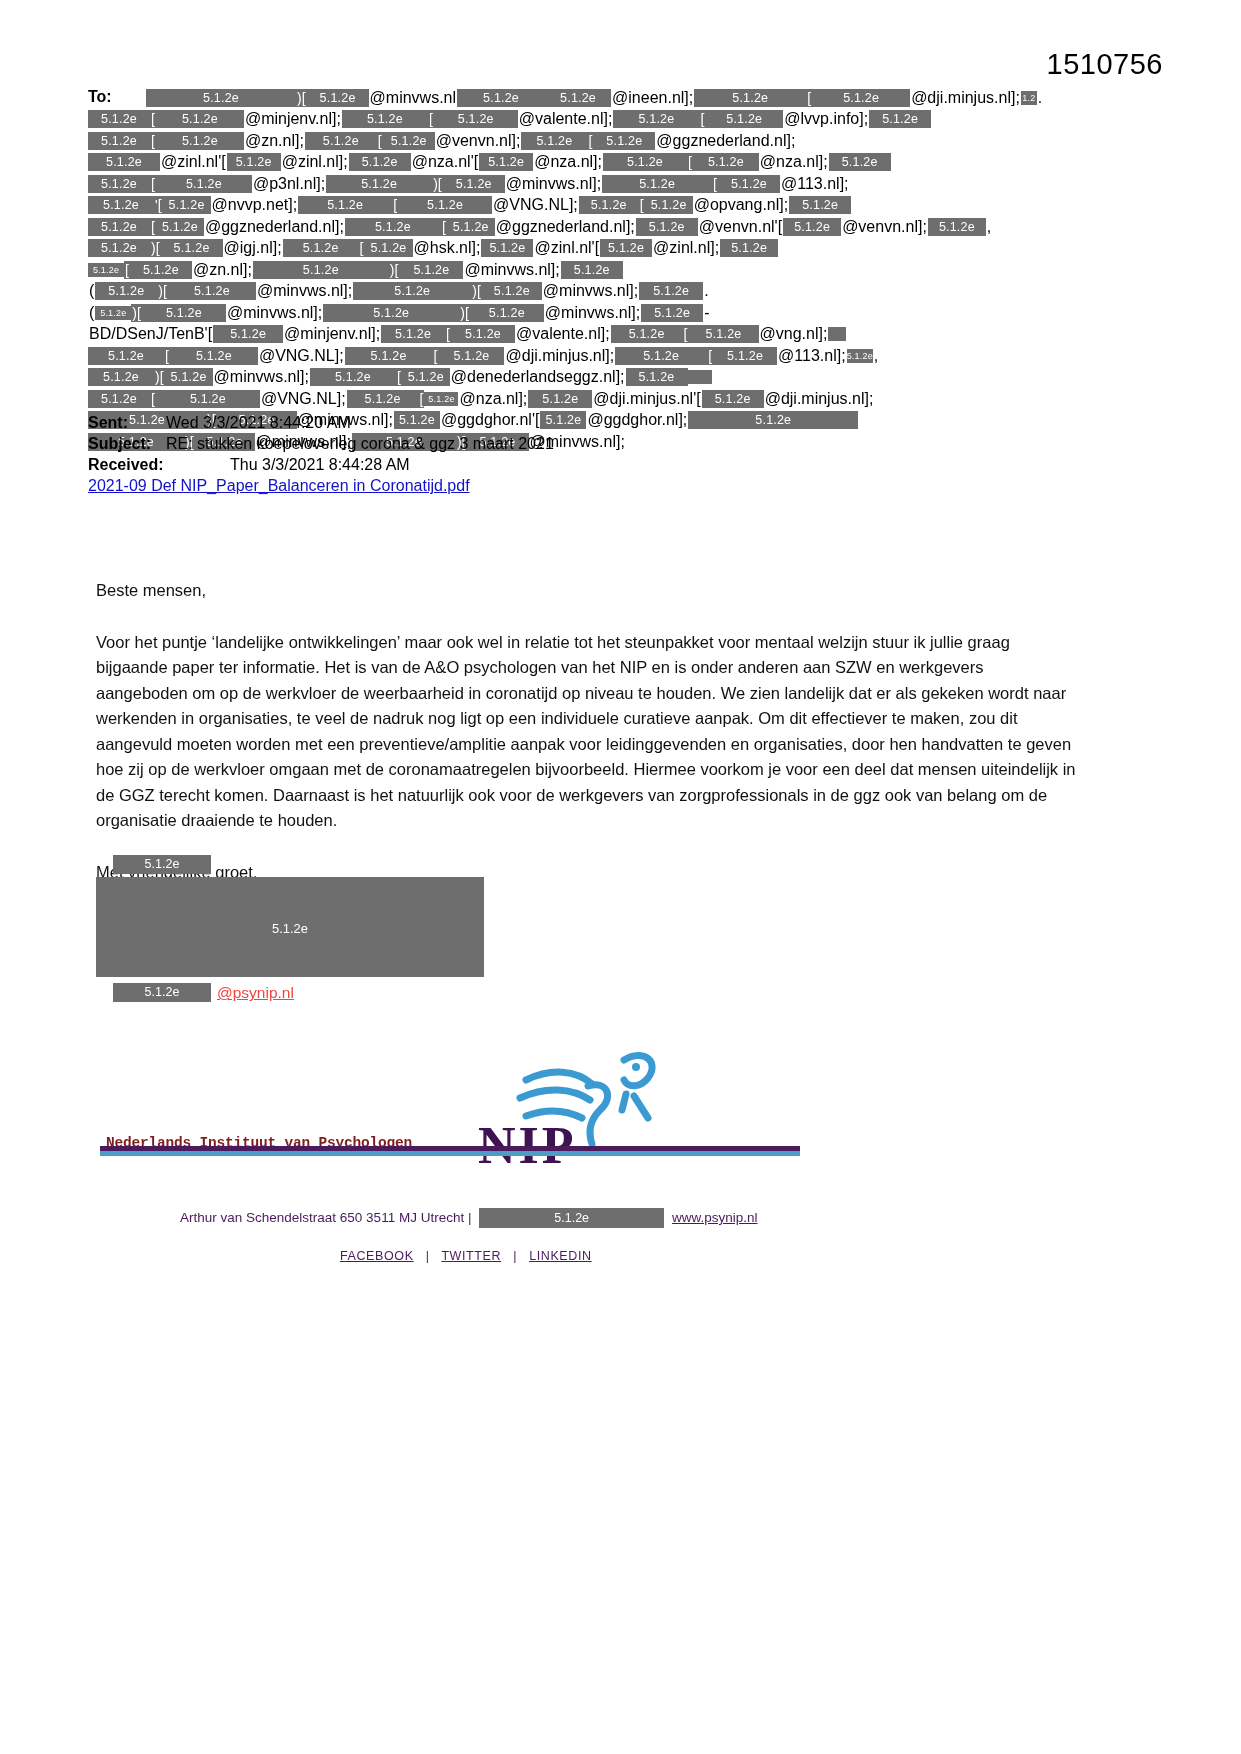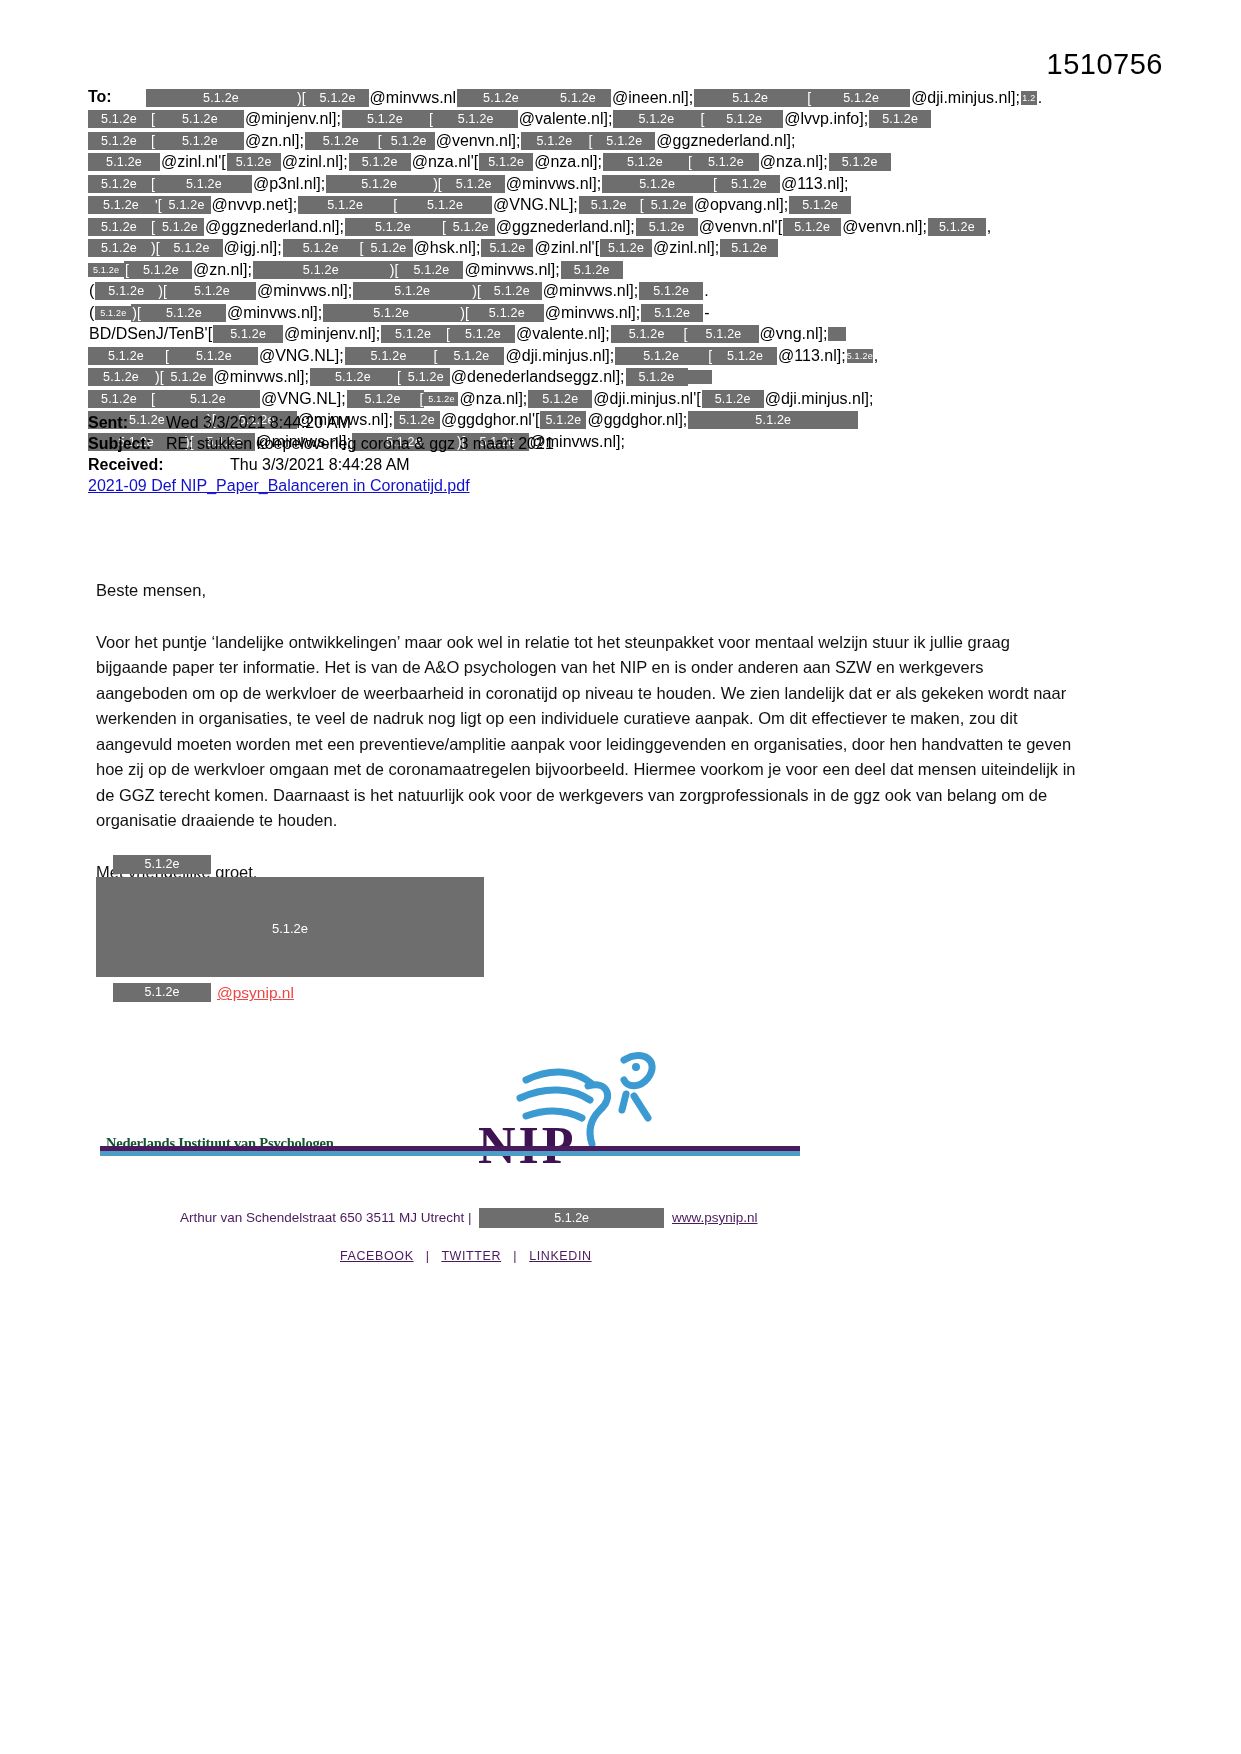--- a/index.html
+++ b/index.html
@@ -189,24 +189,24 @@
     left: 96px;
     top: 1030px;
     width: 800px;
     height: 160px;
   }
   .logo-svg { position: absolute; left: 400px; top: 10px; }
   .logo-tagline {
     position: absolute;
     left: 10px;
     top: 105px;
-    font-family: Liberation Serif, serif;
+    font-family: Liberation Mono, monospace;
     font-size: 14.5px;
     font-weight: bold;
-    color: #14532d;
+    color: #7f1d1d;
     letter-spacing: -0.2px;
   }
   .logo-nip {
     position: absolute;
     left: 382px;
     top: 86px;
     font-family: "Liberation Serif", serif;
     font-size: 52px;
     font-weight: bold;
     color: #3f1252;

